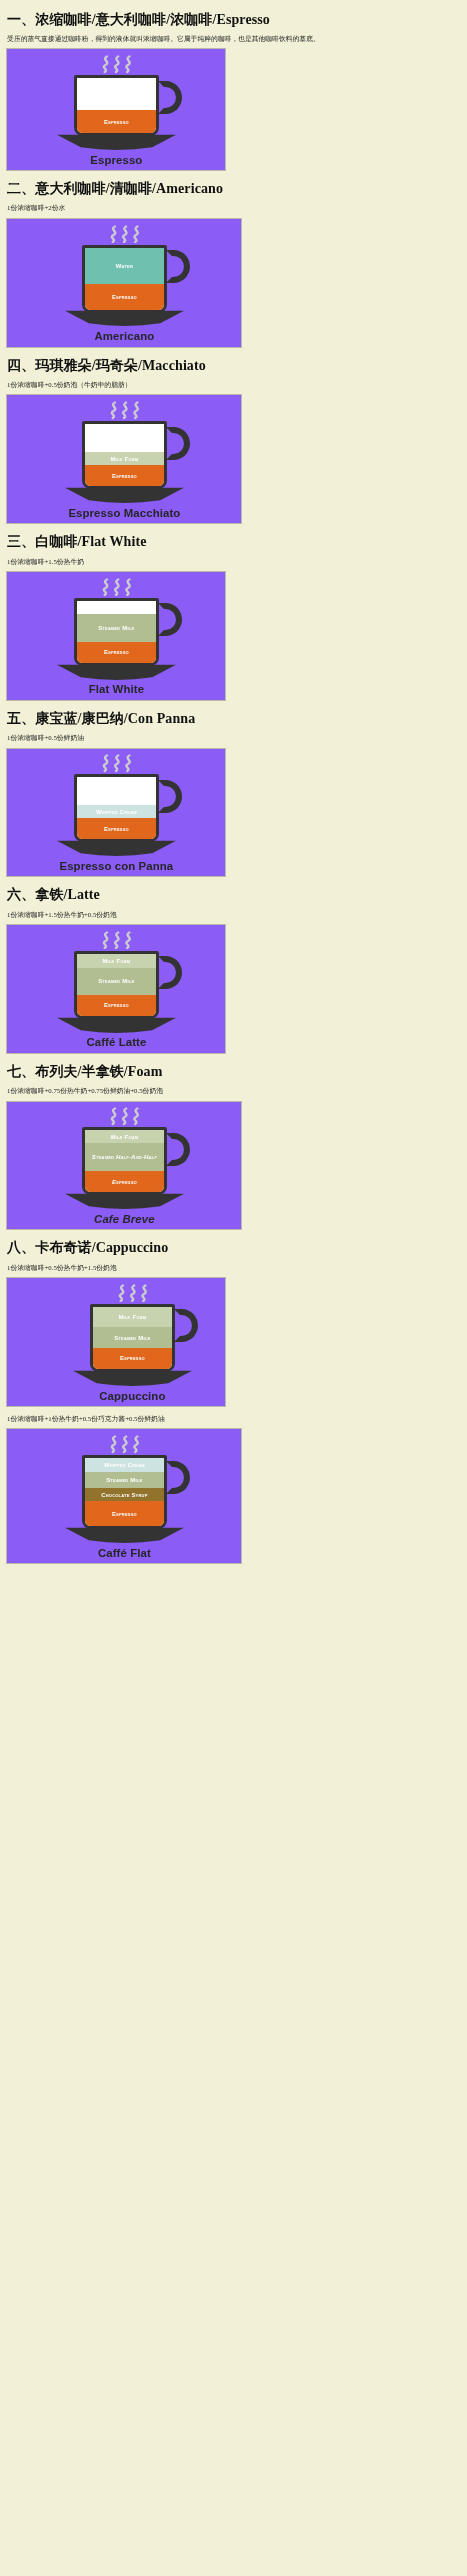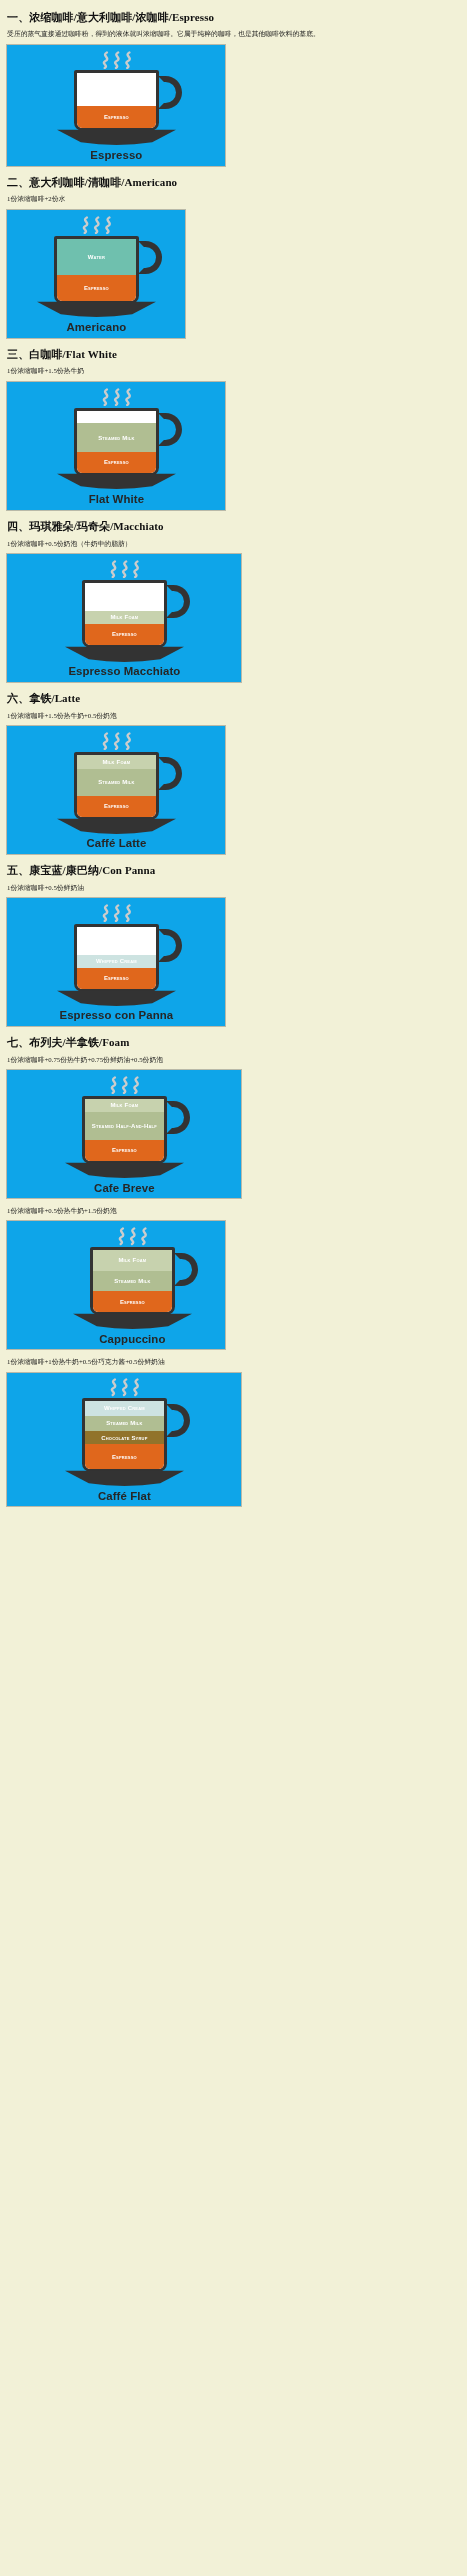--- a/index.html
+++ b/index.html
@@ -16,35 +16,35 @@
   .page {
     width: 468px;
     padding: 4.3px 5.7px 10px 5.7px;
   }
   .section {
     margin: 0 0 2.8px 0;
   }
   .sec-title {
     font-family: "Liberation Serif", serif;
     font-weight: bold;
-    font-size: 11px;
+    font-size: 14px;
     line-height: 1.5;
     color: #111;
     margin: 4.3px 0 4.3px 1.4px;
     letter-spacing: 0.1px;
   }
   .sec-desc {
     font-family: "Liberation Serif", serif;
     font-size: 6.8px;
     line-height: 1.5;
     color: #1a1a1a;
     margin: 0 0 4.3px 1.4px;
   }
   .card {
-    background: #0ea5e9;
+    background: #8b5cf6;
     border: 0.7px solid #B9B9A8;
     padding: 5.7px 0 4.3px 0;
     margin: 0 0 7.1px 0.7px;
     display: block;
   }
   .card-inner {
     display: flex;
     flex-direction: column;
     align-items: center;
   }
@@ -159,21 +159,21 @@
               </svg>
             </div>
           </div>
           <div class="drink-name">Espresso</div>
         </div>
       </div>
     </div>
     <div class="section">
       <div class="sec-title">二、意大利咖啡/清咖啡/Americano</div>
       <div class="sec-desc">1份浓缩咖啡+2份水</div>
-      <div class="card" style="width: 180px;">
+      <div class="card" style="width: 236px;">
         <div class="card-inner">
           <div class="steam">
             <svg width="38" height="18.5" viewBox="0 0 54 26" aria-hidden="true">
               <path d="M14 2 C 6 6, 20 10, 12 14 C 5 18, 17 20, 11 24" fill="none" stroke="#CCCCCC" stroke-width="3.4" stroke-linecap="round"></path>
               <path d="M30 2 C 22 6, 36 10, 28 14 C 21 18, 33 20, 27 24" fill="none" stroke="#CCCCCC" stroke-width="3.4" stroke-linecap="round"></path>
               <path d="M46 2 C 38 6, 52 10, 44 14 C 37 18, 49 20, 43 24" fill="none" stroke="#CCCCCC" stroke-width="3.4" stroke-linecap="round"></path>
             </svg>
           </div>
           <div class="cup-wrap">
             <div class="cup-row">
@@ -183,20 +183,51 @@
               </div>
               <div class="handle"></div>
             </div>
             <div class="saucer">
               <svg width="119" height="18.5" viewBox="0 0 168 26" aria-hidden="true">
                 <path d="M0 1 L168 1 L134.4 18.72 Q84 26 33.6 18.72 Z" fill="#333333"></path>
               </svg>
             </div>
           </div>
           <div class="drink-name">Americano</div>
+        </div>
+      </div>
+    </div>
+    <div class="section">
+      <div class="sec-title">四、玛琪雅朵/玛奇朵/Macchiato</div>
+      <div class="sec-desc">1份浓缩咖啡+0.5份奶泡（牛奶中的脂肪）</div>
+      <div class="card" style="width: 236px;">
+        <div class="card-inner">
+          <div class="steam">
+            <svg width="38" height="18.5" viewBox="0 0 54 26" aria-hidden="true">
+              <path d="M14 2 C 6 6, 20 10, 12 14 C 5 18, 17 20, 11 24" fill="none" stroke="#CCCCCC" stroke-width="3.4" stroke-linecap="round"></path>
+              <path d="M30 2 C 22 6, 36 10, 28 14 C 21 18, 33 20, 27 24" fill="none" stroke="#CCCCCC" stroke-width="3.4" stroke-linecap="round"></path>
+              <path d="M46 2 C 38 6, 52 10, 44 14 C 37 18, 49 20, 43 24" fill="none" stroke="#CCCCCC" stroke-width="3.4" stroke-linecap="round"></path>
+            </svg>
+          </div>
+          <div class="cup-wrap">
+            <div class="cup-row">
+              <div class="mug" style="height: 68px;">
+                <div class="layer" style="height: 31px; background: rgb(255, 255, 255);"></div>
+                <div class="layer" style="height: 14.2px; background: rgb(199, 210, 174);">Milk Foam</div>
+                <div class="layer" style="height: 23px; background: rgb(224, 103, 28);">Espresso</div>
+              </div>
+              <div class="handle"></div>
+            </div>
+            <div class="saucer">
+              <svg width="119" height="18.5" viewBox="0 0 168 26" aria-hidden="true">
+                <path d="M0 1 L168 1 L134.4 18.72 Q84 26 33.6 18.72 Z" fill="#333333"></path>
+              </svg>
+            </div>
+          </div>
+          <div class="drink-name">Espresso Macchiato</div>
         </div>
       </div>
     </div>
     <div class="section">
       <div class="sec-title">三、白咖啡/Flat White</div>
       <div class="sec-desc">1份浓缩咖啡+1.5份热牛奶</div>
       <div class="card" style="width: 220px;">
         <div class="card-inner">
           <div class="steam">
             <svg width="38" height="18.5" viewBox="0 0 54 26" aria-hidden="true">
@@ -218,47 +249,47 @@
               <svg width="119" height="18.5" viewBox="0 0 168 26" aria-hidden="true">
                 <path d="M0 1 L168 1 L134.4 18.72 Q84 26 33.6 18.72 Z" fill="#333333"></path>
               </svg>
             </div>
           </div>
           <div class="drink-name">Flat White</div>
         </div>
       </div>
     </div>
     <div class="section">
-      <div class="sec-title">四、玛琪雅朵/玛奇朵/Macchiato</div>
-      <div class="sec-desc">1份浓缩咖啡+0.5份奶泡（牛奶中的脂肪）</div>
-      <div class="card" style="width: 236px;">
+      <div class="sec-title">五、康宝蓝/康巴纳/Con Panna</div>
+      <div class="sec-desc">1份浓缩咖啡+0.5份鲜奶油</div>
+      <div class="card" style="width: 220px;">
         <div class="card-inner">
           <div class="steam">
             <svg width="38" height="18.5" viewBox="0 0 54 26" aria-hidden="true">
               <path d="M14 2 C 6 6, 20 10, 12 14 C 5 18, 17 20, 11 24" fill="none" stroke="#CCCCCC" stroke-width="3.4" stroke-linecap="round"></path>
               <path d="M30 2 C 22 6, 36 10, 28 14 C 21 18, 33 20, 27 24" fill="none" stroke="#CCCCCC" stroke-width="3.4" stroke-linecap="round"></path>
               <path d="M46 2 C 38 6, 52 10, 44 14 C 37 18, 49 20, 43 24" fill="none" stroke="#CCCCCC" stroke-width="3.4" stroke-linecap="round"></path>
             </svg>
           </div>
           <div class="cup-wrap">
             <div class="cup-row">
               <div class="mug" style="height: 68px;">
                 <div class="layer" style="height: 31px; background: rgb(255, 255, 255);"></div>
-                <div class="layer" style="height: 14.2px; background: rgb(199, 210, 174);">Milk Foam</div>
-                <div class="layer" style="height: 23px; background: rgb(224, 103, 28);">Espresso</div>
-              </div>
-              <div class="handle"></div>
-            </div>
-            <div class="saucer">
-              <svg width="119" height="18.5" viewBox="0 0 168 26" aria-hidden="true">
-                <path d="M0 1 L168 1 L134.4 18.72 Q84 26 33.6 18.72 Z" fill="#333333"></path>
-              </svg>
-            </div>
-          </div>
-          <div class="drink-name">Espresso Macchiato</div>
+                <div class="layer" style="height: 14.2px; background: rgb(205, 227, 225);">Whipped Cream</div>
+                <div class="layer" style="height: 23px; background: rgb(224, 103, 28);">Espresso</div>
+              </div>
+              <div class="handle"></div>
+            </div>
+            <div class="saucer">
+              <svg width="119" height="18.5" viewBox="0 0 168 26" aria-hidden="true">
+                <path d="M0 1 L168 1 L134.4 18.72 Q84 26 33.6 18.72 Z" fill="#333333"></path>
+              </svg>
+            </div>
+          </div>
+          <div class="drink-name">Espresso con Panna</div>
         </div>
       </div>
     </div>
     <div class="section">
       <div class="sec-title">六、拿铁/Latte</div>
       <div class="sec-desc">1份浓缩咖啡+1.5份热牛奶+0.5份奶泡</div>
       <div class="card" style="width: 220px;">
         <div class="card-inner">
           <div class="steam">
             <svg width="38" height="18.5" viewBox="0 0 54 26" aria-hidden="true">
@@ -280,54 +311,23 @@
               <svg width="119" height="18.5" viewBox="0 0 168 26" aria-hidden="true">
                 <path d="M0 1 L168 1 L134.4 18.72 Q84 26 33.6 18.72 Z" fill="#333333"></path>
               </svg>
             </div>
           </div>
           <div class="drink-name">Caffé Latte</div>
         </div>
       </div>
     </div>
     <div class="section">
-      <div class="sec-title">五、康宝蓝/康巴纳/Con Panna</div>
-      <div class="sec-desc">1份浓缩咖啡+0.5份鲜奶油</div>
-      <div class="card" style="width: 220px;">
-        <div class="card-inner">
-          <div class="steam">
-            <svg width="38" height="18.5" viewBox="0 0 54 26" aria-hidden="true">
-              <path d="M14 2 C 6 6, 20 10, 12 14 C 5 18, 17 20, 11 24" fill="none" stroke="#CCCCCC" stroke-width="3.4" stroke-linecap="round"></path>
-              <path d="M30 2 C 22 6, 36 10, 28 14 C 21 18, 33 20, 27 24" fill="none" stroke="#CCCCCC" stroke-width="3.4" stroke-linecap="round"></path>
-              <path d="M46 2 C 38 6, 52 10, 44 14 C 37 18, 49 20, 43 24" fill="none" stroke="#CCCCCC" stroke-width="3.4" stroke-linecap="round"></path>
-            </svg>
-          </div>
-          <div class="cup-wrap">
-            <div class="cup-row">
-              <div class="mug" style="height: 68px;">
-                <div class="layer" style="height: 31px; background: rgb(255, 255, 255);"></div>
-                <div class="layer" style="height: 14.2px; background: rgb(205, 227, 225);">Whipped Cream</div>
-                <div class="layer" style="height: 23px; background: rgb(224, 103, 28);">Espresso</div>
-              </div>
-              <div class="handle"></div>
-            </div>
-            <div class="saucer">
-              <svg width="119" height="18.5" viewBox="0 0 168 26" aria-hidden="true">
-                <path d="M0 1 L168 1 L134.4 18.72 Q84 26 33.6 18.72 Z" fill="#333333"></path>
-              </svg>
-            </div>
-          </div>
-          <div class="drink-name">Espresso con Panna</div>
-        </div>
-      </div>
-    </div>
-    <div class="section">
       <div class="sec-title">七、布列夫/半拿铁/Foam</div>
       <div class="sec-desc">1份浓缩咖啡+0.75份热牛奶+0.75份鲜奶油+0.5份奶泡</div>
-      <div class="card" style="width: 236px;">
+      <div class="card" style="width: 236px; font-style: italic;">
         <div class="card-inner">
           <div class="steam">
             <svg width="38" height="18.5" viewBox="0 0 54 26" aria-hidden="true">
               <path d="M14 2 C 6 6, 20 10, 12 14 C 5 18, 17 20, 11 24" fill="none" stroke="#CCCCCC" stroke-width="3.4" stroke-linecap="round"></path>
               <path d="M30 2 C 22 6, 36 10, 28 14 C 21 18, 33 20, 27 24" fill="none" stroke="#CCCCCC" stroke-width="3.4" stroke-linecap="round"></path>
               <path d="M46 2 C 38 6, 52 10, 44 14 C 37 18, 49 20, 43 24" fill="none" stroke="#CCCCCC" stroke-width="3.4" stroke-linecap="round"></path>
             </svg>
           </div>
           <div class="cup-wrap">
             <div class="cup-row">
@@ -342,20 +342,21 @@
               <svg width="119" height="18.5" viewBox="0 0 168 26" aria-hidden="true">
                 <path d="M0 1 L168 1 L134.4 18.72 Q84 26 33.6 18.72 Z" fill="#333333"></path>
               </svg>
             </div>
           </div>
           <div class="drink-name">Cafe Breve</div>
         </div>
       </div>
     </div>
     <div class="section">
+      <div class="sec-title">八、卡布奇诺/Cappuccino</div>
       <div class="sec-desc">1份浓缩咖啡+0.5份热牛奶+1.5份奶泡</div>
       <div class="card" style="width: 220px; padding-left: 32px;">
         <div class="card-inner">
           <div class="steam">
             <svg width="38" height="18.5" viewBox="0 0 54 26" aria-hidden="true">
               <path d="M14 2 C 6 6, 20 10, 12 14 C 5 18, 17 20, 11 24" fill="none" stroke="#CCCCCC" stroke-width="3.4" stroke-linecap="round"></path>
               <path d="M30 2 C 22 6, 36 10, 28 14 C 21 18, 33 20, 27 24" fill="none" stroke="#CCCCCC" stroke-width="3.4" stroke-linecap="round"></path>
               <path d="M46 2 C 38 6, 52 10, 44 14 C 37 18, 49 20, 43 24" fill="none" stroke="#CCCCCC" stroke-width="3.4" stroke-linecap="round"></path>
             </svg>
           </div>

